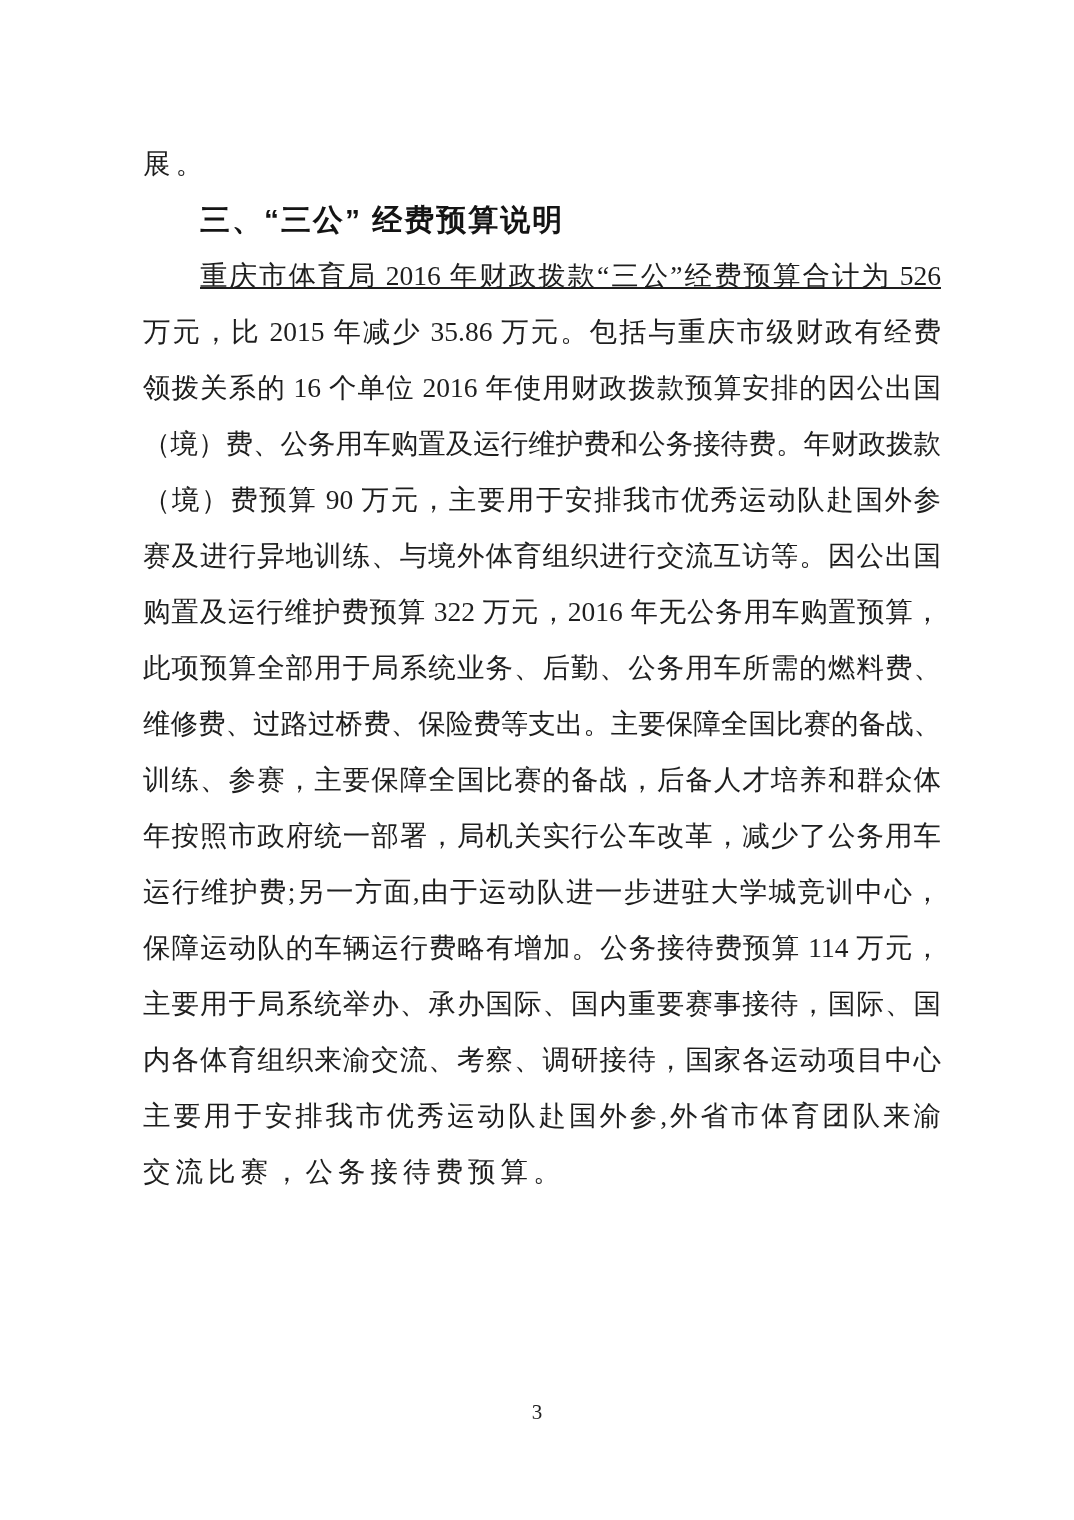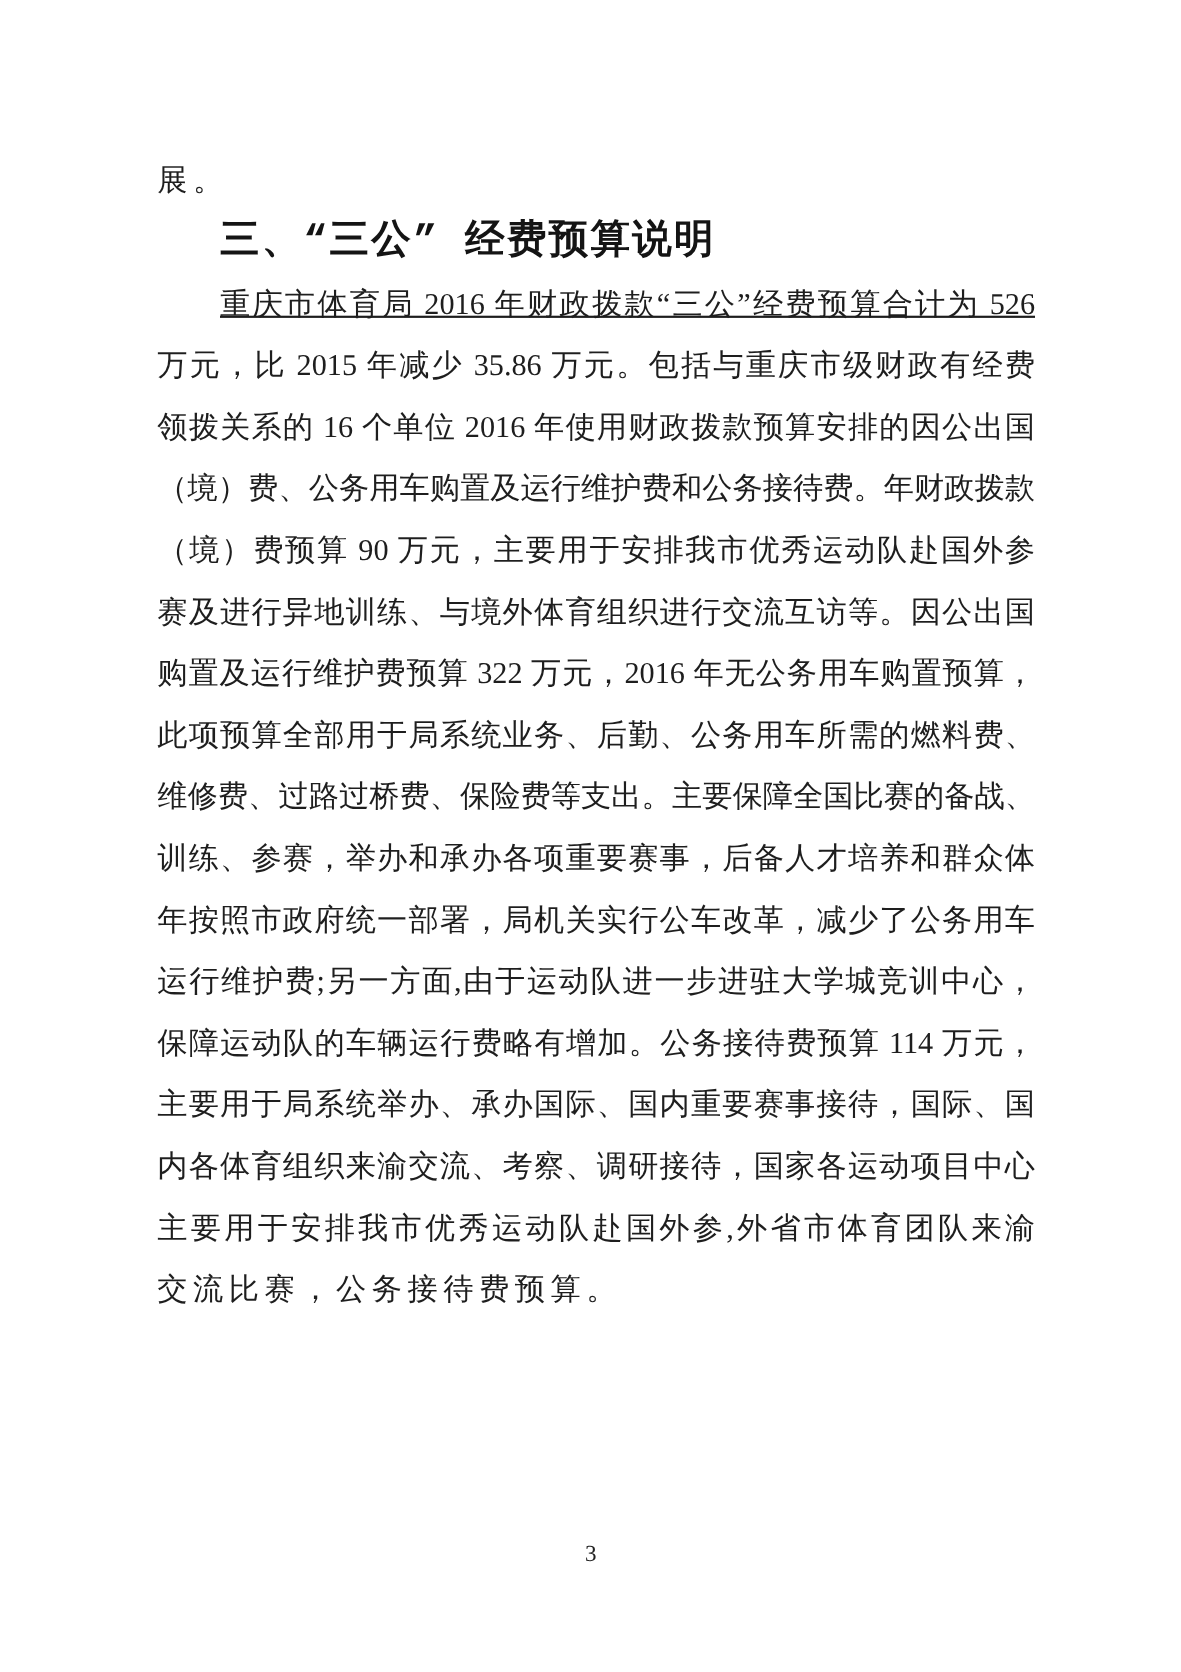--- a/index.html
+++ b/index.html
@@ -35,23 +35,23 @@
     overflow: hidden;
   }
   .line.plain {
     letter-spacing: 5px;
   }
   .line.indent {
     text-indent: 57px;
     text-decoration: underline;
   }
   .line.heading {
-    font-family: Liberation Mono, monospace;
+    font-family: Liberation Sans, sans-serif;
     font-weight: 700;
-    font-size: 36px;
+    font-size: 30px;
     color: #141414;
     padding-left: 57px;
     letter-spacing: 2px;
   }
   .page-number {
     position: absolute;
     top: 1398px;
     left: 0;
     width: 100%;
     text-align: center;
@@ -69,21 +69,21 @@
     <div class="line heading">三、“三公” 经费预算说明</div>
     <div class="line justify indent">重庆市体育局 2016 年财政拨款“三公”经费预算合计为 526</div>
     <div class="line justify">万元，比 2015 年减少 35.86 万元。包括与重庆市级财政有经费</div>
     <div class="line justify">领拨关系的 16 个单位 2016 年使用财政拨款预算安排的因公出国</div>
     <div class="line justify">（境）费、公务用车购置及运行维护费和公务接待费。年财政拨款</div>
     <div class="line justify">（境）费预算 90 万元，主要用于安排我市优秀运动队赴国外参</div>
     <div class="line justify">赛及进行异地训练、与境外体育组织进行交流互访等。因公出国</div>
     <div class="line justify">购置及运行维护费预算 322 万元，2016 年无公务用车购置预算，</div>
     <div class="line justify">此项预算全部用于局系统业务、后勤、公务用车所需的燃料费、</div>
     <div class="line justify">维修费、过路过桥费、保险费等支出。主要保障全国比赛的备战、</div>
-    <div class="line justify">训练、参赛，举办和承办各项重要赛事，后备人才培养和群众体</div>
+    <div class="line justify">训练、参赛，主要保障全国比赛的备战，后备人才培养和群众体</div>
     <div class="line justify">年按照市政府统一部署，局机关实行公车改革，减少了公务用车</div>
     <div class="line justify">运行维护费;另一方面,由于运动队进一步进驻大学城竞训中心，</div>
     <div class="line justify">保障运动队的车辆运行费略有增加。公务接待费预算 114 万元，</div>
     <div class="line justify">主要用于局系统举办、承办国际、国内重要赛事接待，国际、国</div>
     <div class="line justify">内各体育组织来渝交流、考察、调研接待，国家各运动项目中心</div>
     <div class="line justify">主要用于安排我市优秀运动队赴国外参,外省市体育团队来渝</div>
     <div class="line plain">交流比赛，公务接待费预算。</div>
   </div>
   <div class="page-number">3</div>
 </div>

